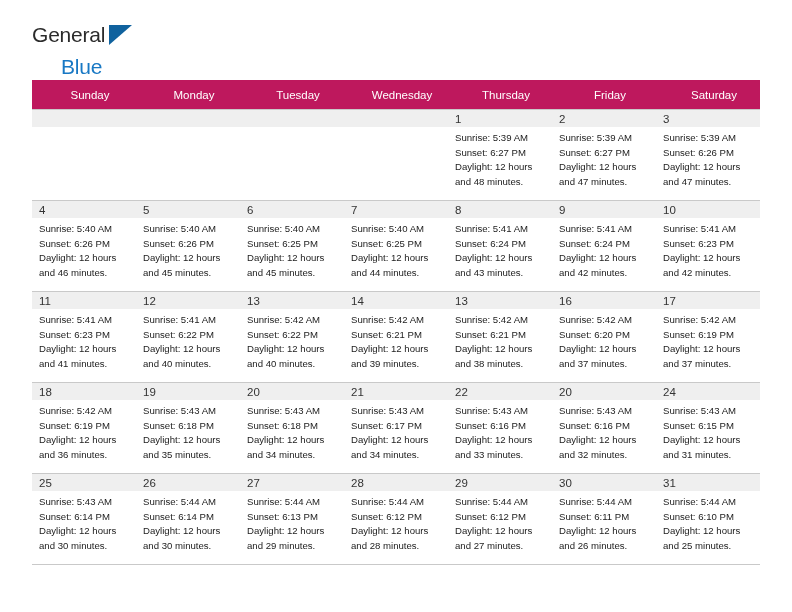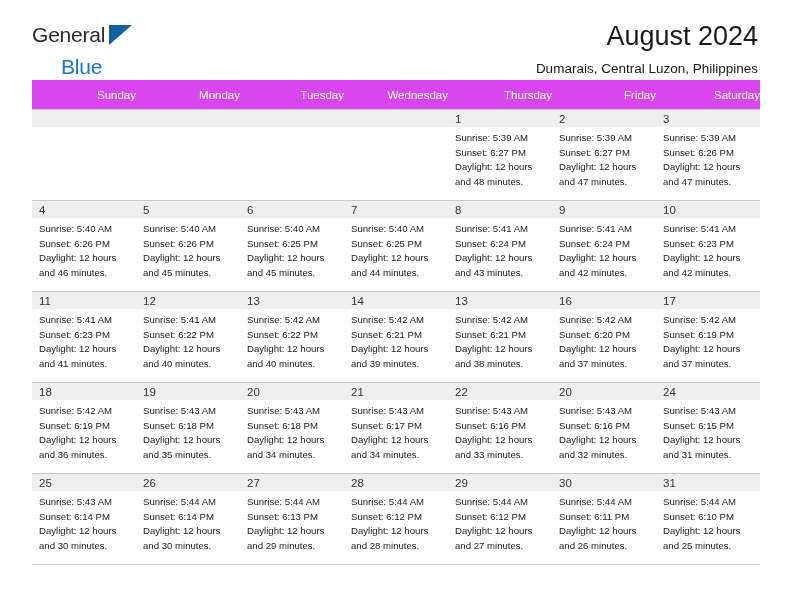--- a/index.html
+++ b/index.html
@@ -84,25 +84,25 @@
   }
 
   
   .calendar {
     margin-top: 8px;
     border-collapse: collapse;
     width: 728px;
     table-layout: fixed;
   }
   .calendar th {
-    background: #d946ef;
+    background: #be185d;
     color: #ffffff;
     font-size: 11.5px;
     font-weight: normal;
-    text-align: right;
+    text-align: center;
     padding: 5px 0 5px 12px;
     height: 19px;
     border: none;
   }
   .calendar td {
     vertical-align: top;
     padding: 0;
     border-top: 1px solid #c9c9c9;
     border-bottom: 1px solid #c9c9c9;
     height: 90px;
@@ -140,24 +140,20 @@
 </head>
 <body>
 
 <div class="page">
 
   <div class="header">
     <div class="logo">
       <span class="logo-general">General</span>
       <span class="logo-triangle"></span>
       <span class="logo-blue">Blue</span>
-    </div>
-    <div class="title-block">
-      <div class="month-title">August 2024</div>
-      <div class="location">Dumarais, Central Luzon, Philippines</div>
     </div>
   </div>
 
   <table class="calendar">
     <thead>
       <tr>
         <th>Sunday</th>
         <th>Monday</th>
         <th>Tuesday</th>
         <th>Wednesday</th>

